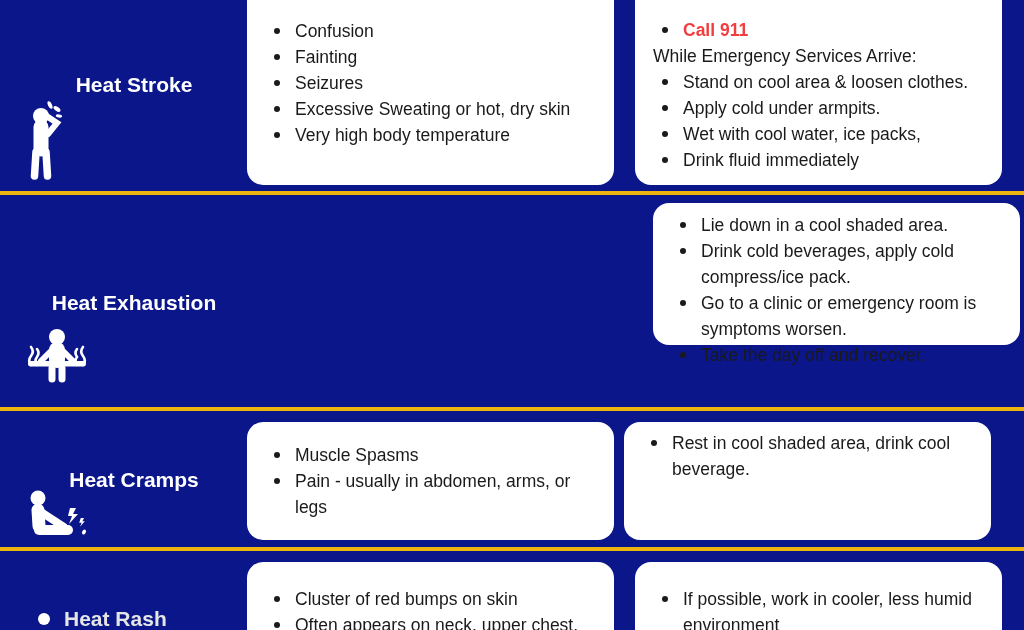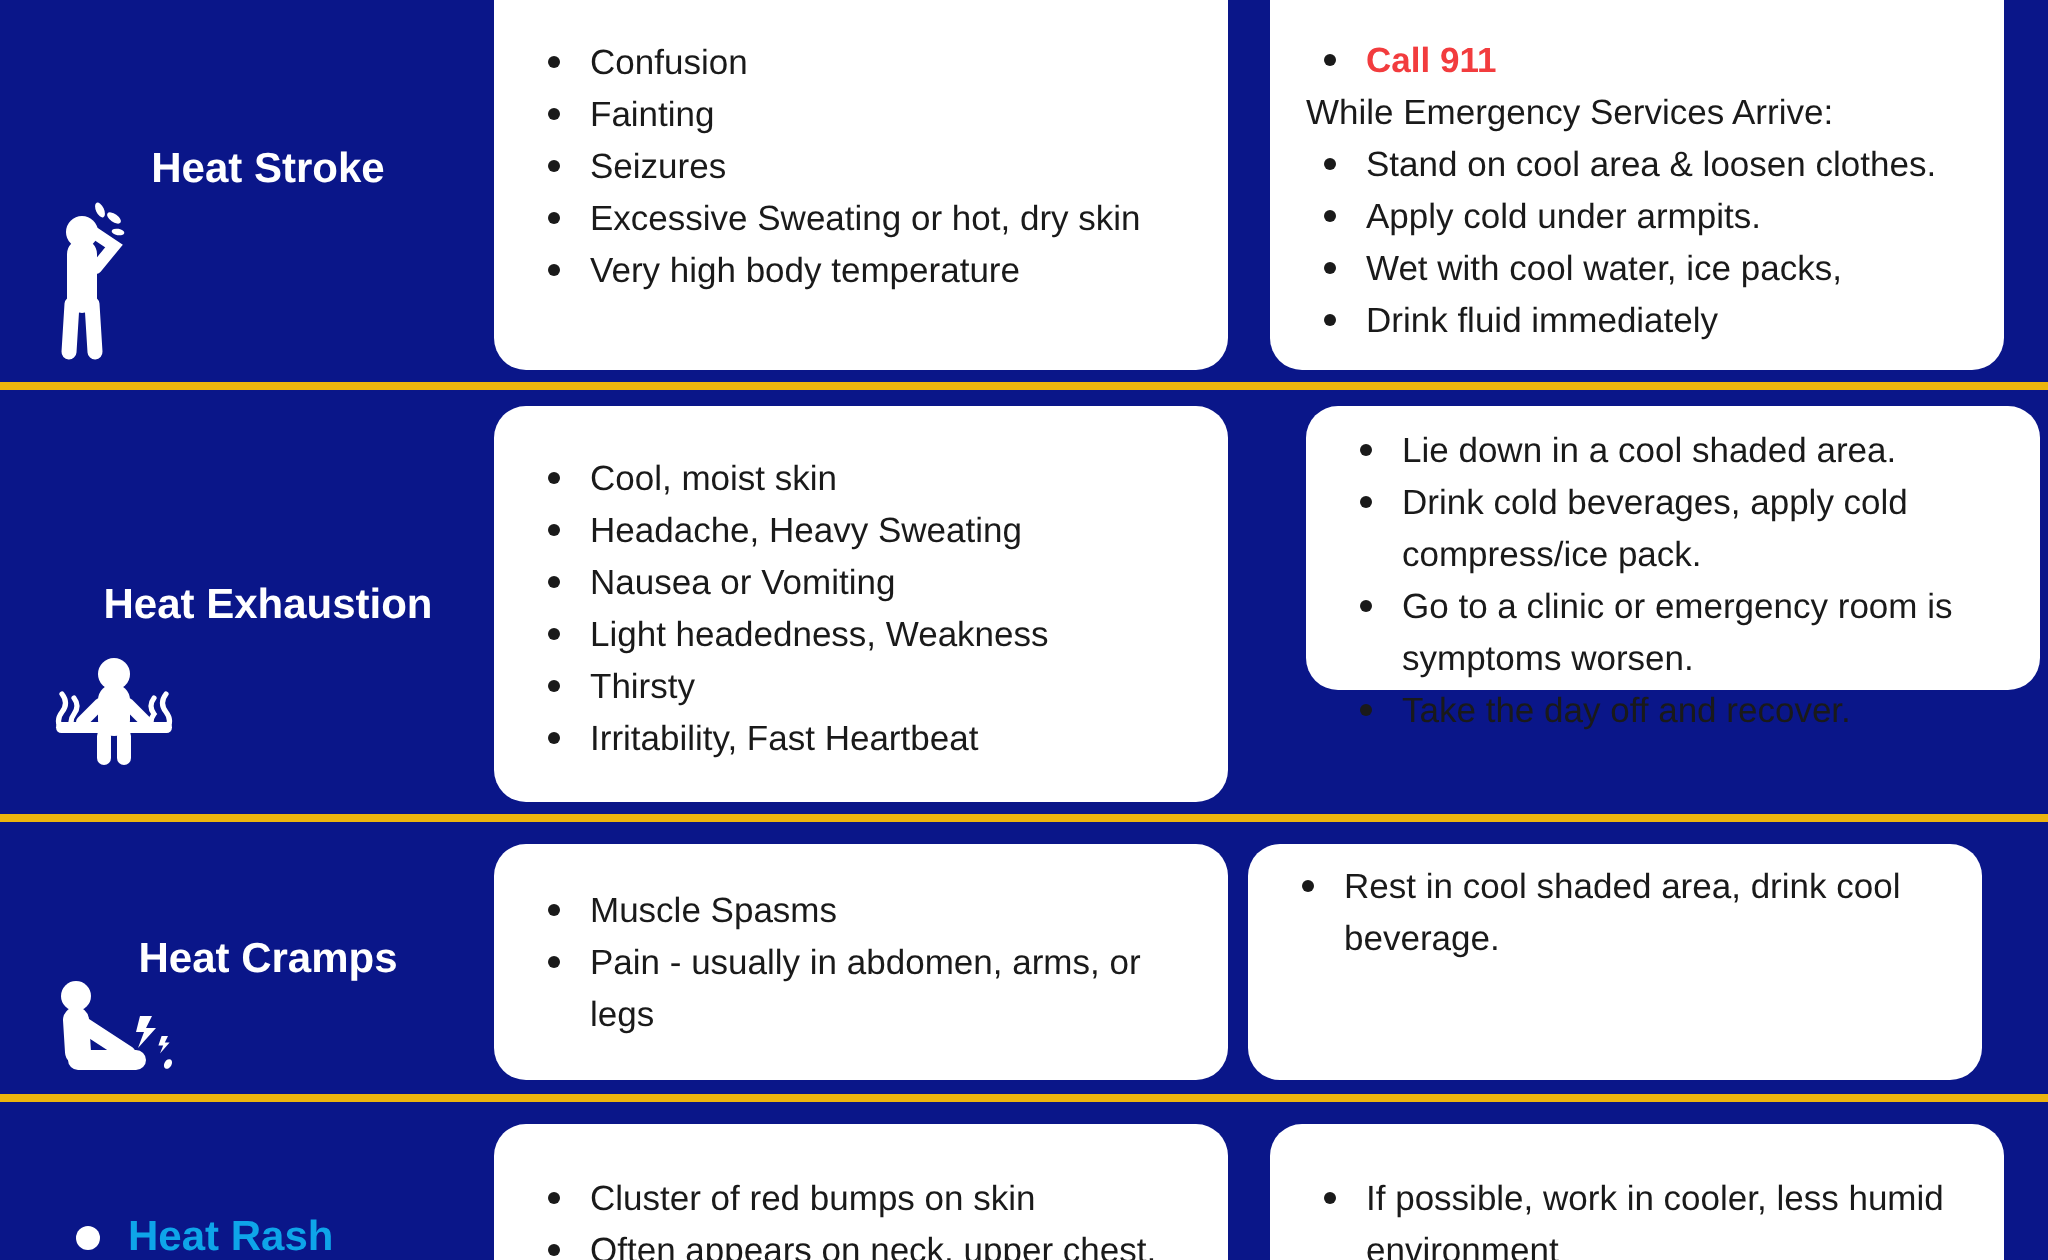--- a/index.html
+++ b/index.html
@@ -25,21 +25,21 @@
   .bullets li.alert{font-weight:bold;color:#f23c3e;margin-top:12px;}
   .bullets li.alert::before{background:#1a1a1a;}
   .subhead{font-size:17.5px;line-height:26px;color:#1a1a1a;}
   .rowlabel{
     position:absolute;left:0;width:268px;text-align:center;color:#ffffff;
     font-size:21px;font-weight:bold;line-height:25px;z-index:3;
   }
   .icon{position:absolute;z-index:3;}
   .rash-row{position:absolute;display:flex;align-items:center;gap:14px;z-index:3;}
   .rash-row .dot{width:12px;height:12px;border-radius:50%;background:#ffffff;flex:0 0 auto;}
-  .rash-row .txt{color:#0ea5e9;font-size:21px;font-weight:bold;line-height:25px;}
+  .rash-row .txt{color:#e5e5e5;font-size:21px;font-weight:bold;line-height:25px;}
 </style>
 </head>
 <body>
 
 <div class="board">
 
   <div class="divider" style="top:191px"></div>
   <div class="divider" style="top:407px"></div>
   <div class="divider" style="top:547px"></div>
 
@@ -112,30 +112,20 @@
     </ul>
     <div class="subhead">While Emergency Services Arrive:</div>
     <ul class="bullets">
       <li>Stand on cool area &amp; loosen clothes.</li>
       <li>Apply cold under armpits.</li>
       <li>Wet with cool water, ice packs,</li>
       <li>Drink fluid immediately</li>
     </ul>
   </div>
 
-  <div class="card" style="left:247px;top:203px;height:198px;padding-top:23px">
-    <ul class="bullets">
-      <li>Cool, moist skin</li>
-      <li>Headache, Heavy Sweating</li>
-      <li>Nausea or Vomiting</li>
-      <li>Light headedness, Weakness</li>
-      <li>Thirsty</li>
-      <li>Irritability, Fast Heartbeat</li>
-    </ul>
-  </div>
 
   <div class="card" style="left:653px;top:203px;height:142px;padding-top:9px">
     <ul class="bullets">
       <li>Lie down in a cool shaded area.</li>
       <li>Drink cold beverages, apply cold compress/ice pack.</li>
       <li>Go to a clinic or emergency room is symptoms worsen.</li>
       <li>Take the day off and recover.</li>
     </ul>
   </div>
 

